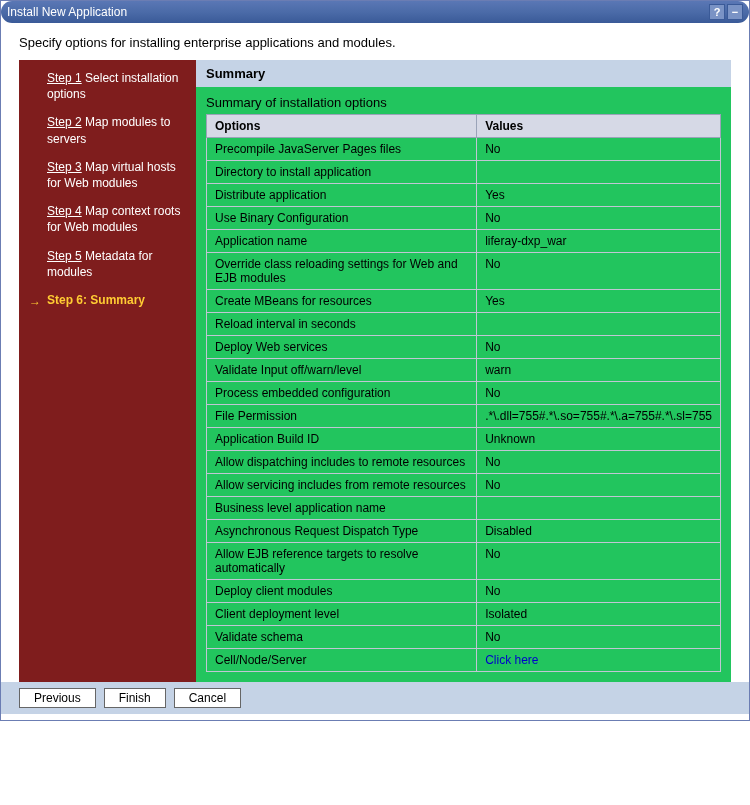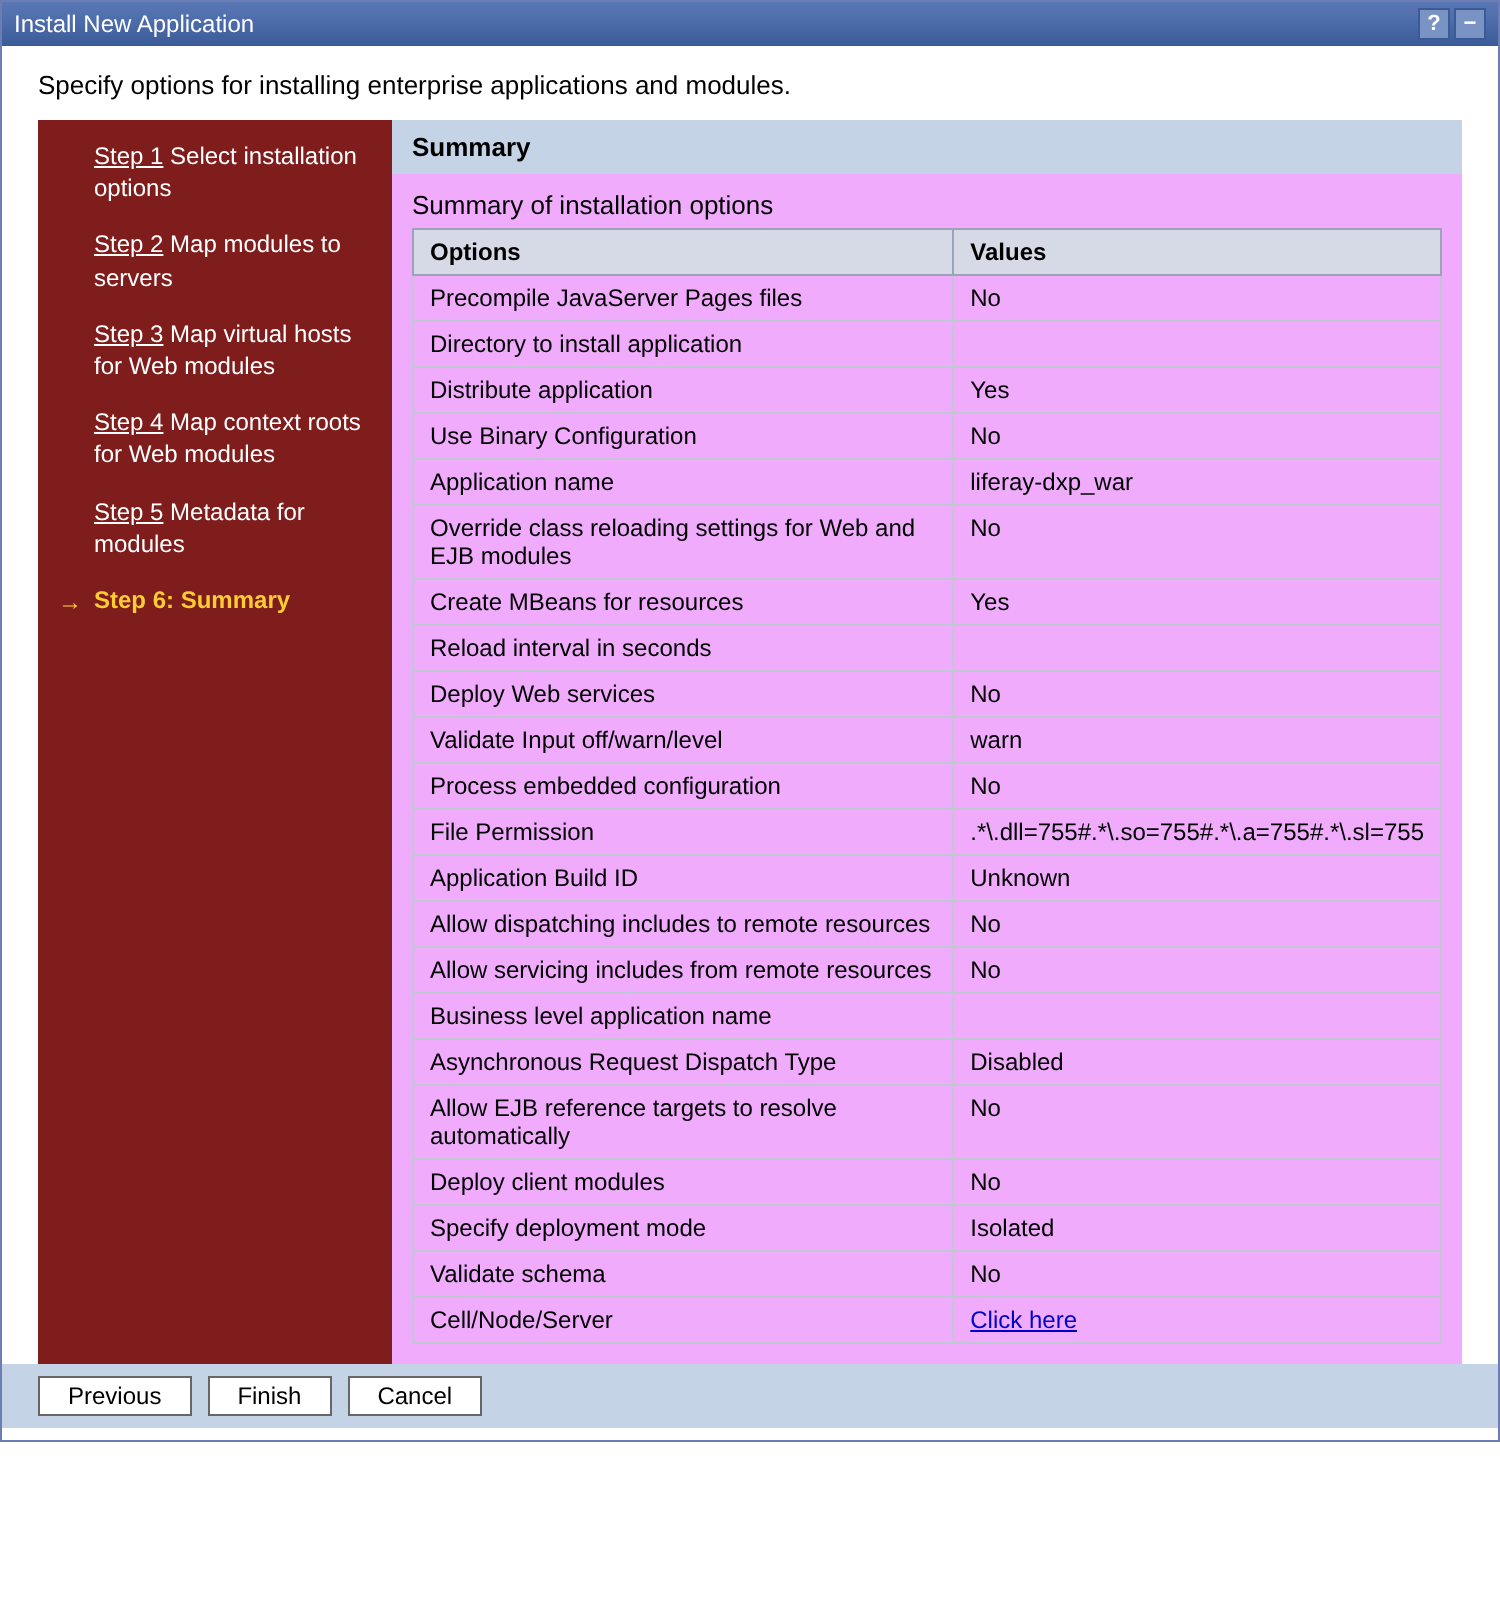--- a/index.html
+++ b/index.html
@@ -15,20 +15,21 @@
     border: 1px solid #6b7db3;
   }
   .titlebar {
     background: linear-gradient(to bottom, #5a77b5 0%, #4b6ba8 50%, #3a5a98 100%);
     color: #fff;
     padding: 3px 6px;
     font-size: 12px;
     display: flex;
     align-items: center;
     justify-content: space-between;
+    border-radius: 11px;
   }
   .titlebar-icons {
     display: flex;
     gap: 2px;
   }
   .titlebar-btn {
     width: 16px;
     height: 16px;
     background: #7a93c5;
     border: 1px solid #3a5a98;
@@ -76,21 +77,21 @@
   }
   .step-arrow {
     position: absolute;
     left: -4px;
     top: 1px;
     color: #ffcc33;
     font-weight: bold;
   }
   .main {
     flex: 1;
-    background: #f0abfc;
+    background: #22c55e;
   }
   .main-header {
     background: #c5d3e6;
     padding: 6px 10px;
     font-weight: bold;
     font-size: 13px;
   }
   .main-body {
     padding: 8px 10px 10px;
   }
@@ -114,21 +115,20 @@
     padding: 4px 8px;
     border: 1px solid #c0c6d4;
     vertical-align: top;
   }
   table.options td:first-child {
     width: 55%;
     margin-top: 12px;
   }
   .link {
     color: #0000cc;
-    text-decoration: underline;
     cursor: pointer;
   }
   .button-bar {
     background: #c5d3e6;
     padding: 6px 18px;
     margin: 0;
     display: flex;
     gap: 8px;
   }
   .btn {
@@ -262,21 +262,21 @@
               </tr>
               <tr>
                 <td>Allow EJB reference targets to resolve automatically</td>
                 <td>No</td>
               </tr>
               <tr>
                 <td>Deploy client modules</td>
                 <td>No</td>
               </tr>
               <tr>
-                <td>Specify deployment mode</td>
+                <td>Client deployment level</td>
                 <td>Isolated</td>
               </tr>
               <tr>
                 <td>Validate schema</td>
                 <td>No</td>
               </tr>
               <tr>
                 <td>Cell/Node/Server</td>
                 <td><span class="link">Click here</span></td>
               </tr>

